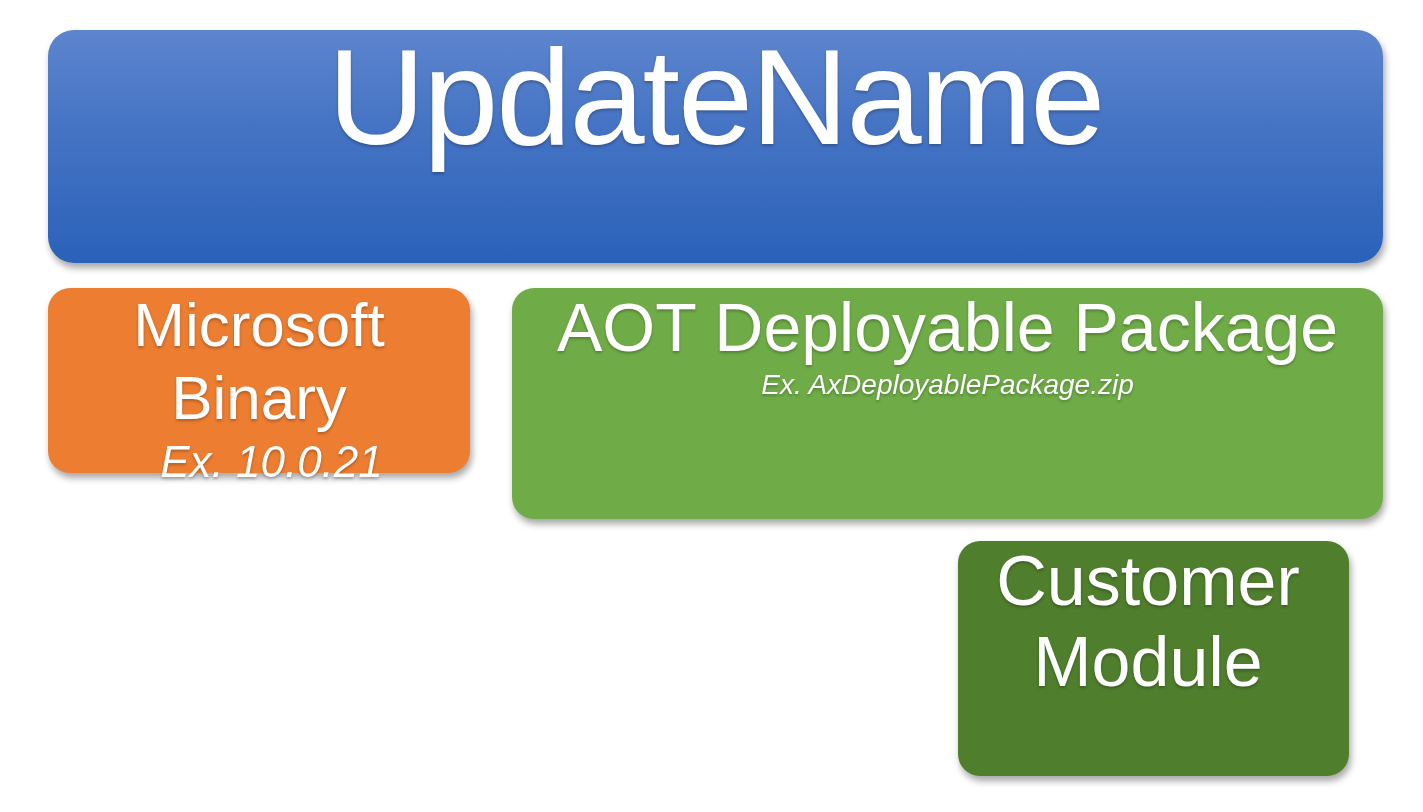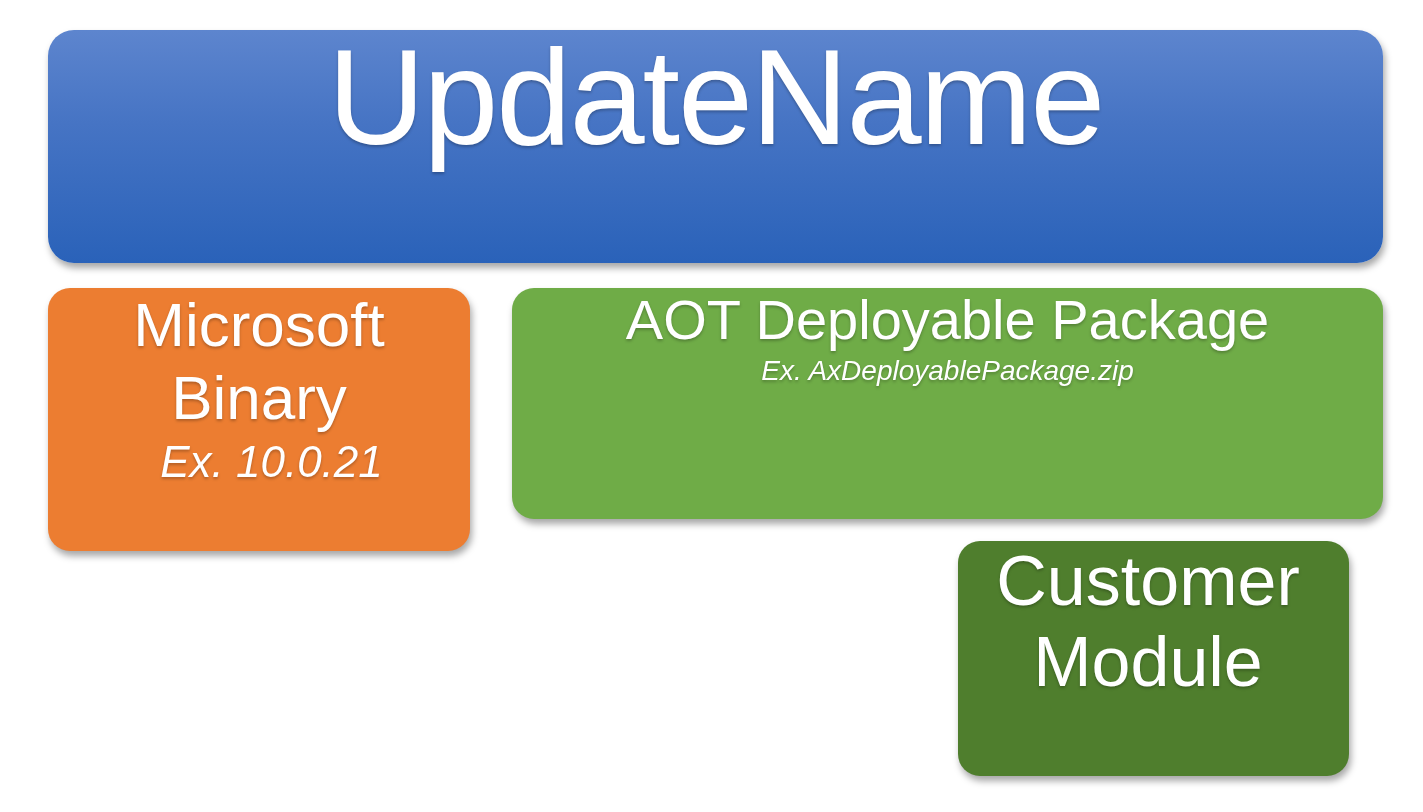--- a/index.html
+++ b/index.html
@@ -38,21 +38,21 @@
   }
   .box-update-name .title {
     font-size: 135px;
     font-weight: 400;
     line-height: 1.0;
     letter-spacing: -2px;
   }
   
   .box-microsoft-binary {
     left: 48px; top: 288px;
-    width: 422px; height: 263px;
+    width: 422px; height: 185px;
     background: #ec7d31;
     padding: 0 30px;
   }
   .box-microsoft-binary .title {
     font-size: 62px;
     line-height: 1.18;
   }
   .box-microsoft-binary .example {
     font-size: 44px;
     font-style: italic;
@@ -61,21 +61,21 @@
     margin-left: 25px;
   }
   
   .box-aot-package {
     left: 512px; top: 288px;
     width: 871px; height: 231px;
     background: #6fac47;
     padding: 0 30px;
   }
   .box-aot-package .title {
-    font-size: 56px;
+    font-size: 68px;
     line-height: 1.15;
   }
   .box-aot-package .example {
     font-size: 28px;
     font-style: italic;
     line-height: 1.1;
     margin-top: 4px;
   }
   
   .box-isv-module, .box-customer-module {

